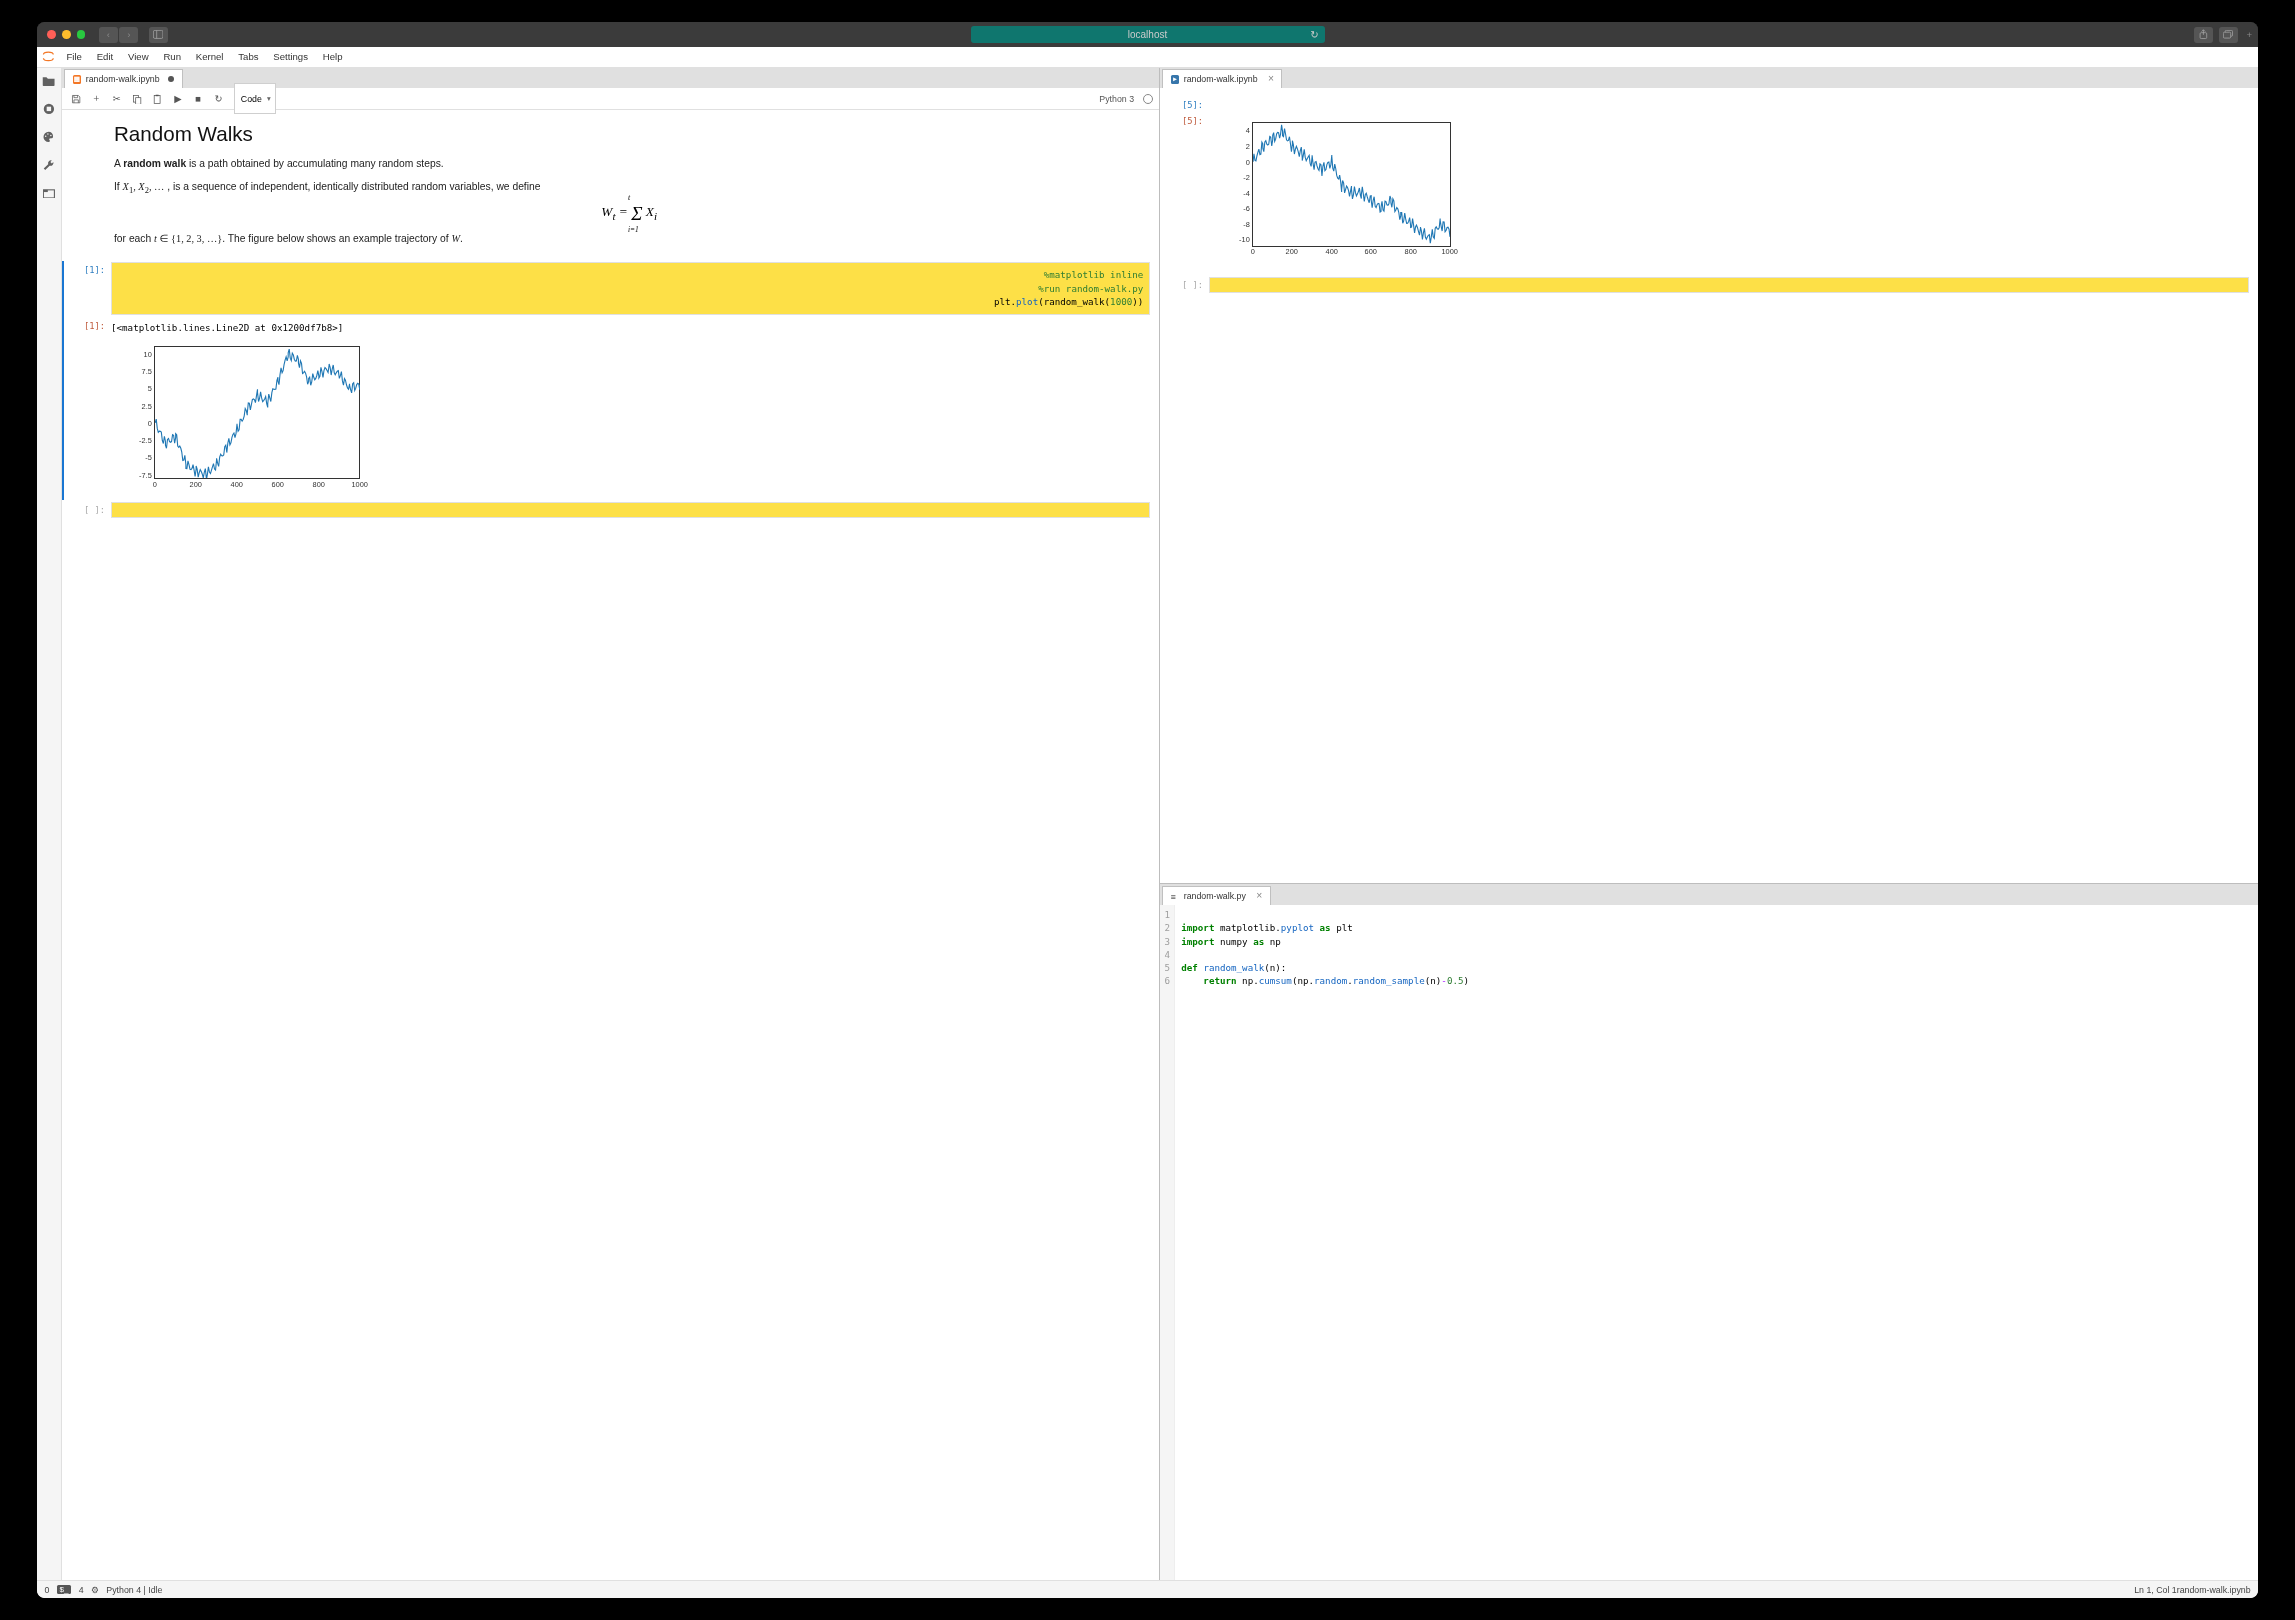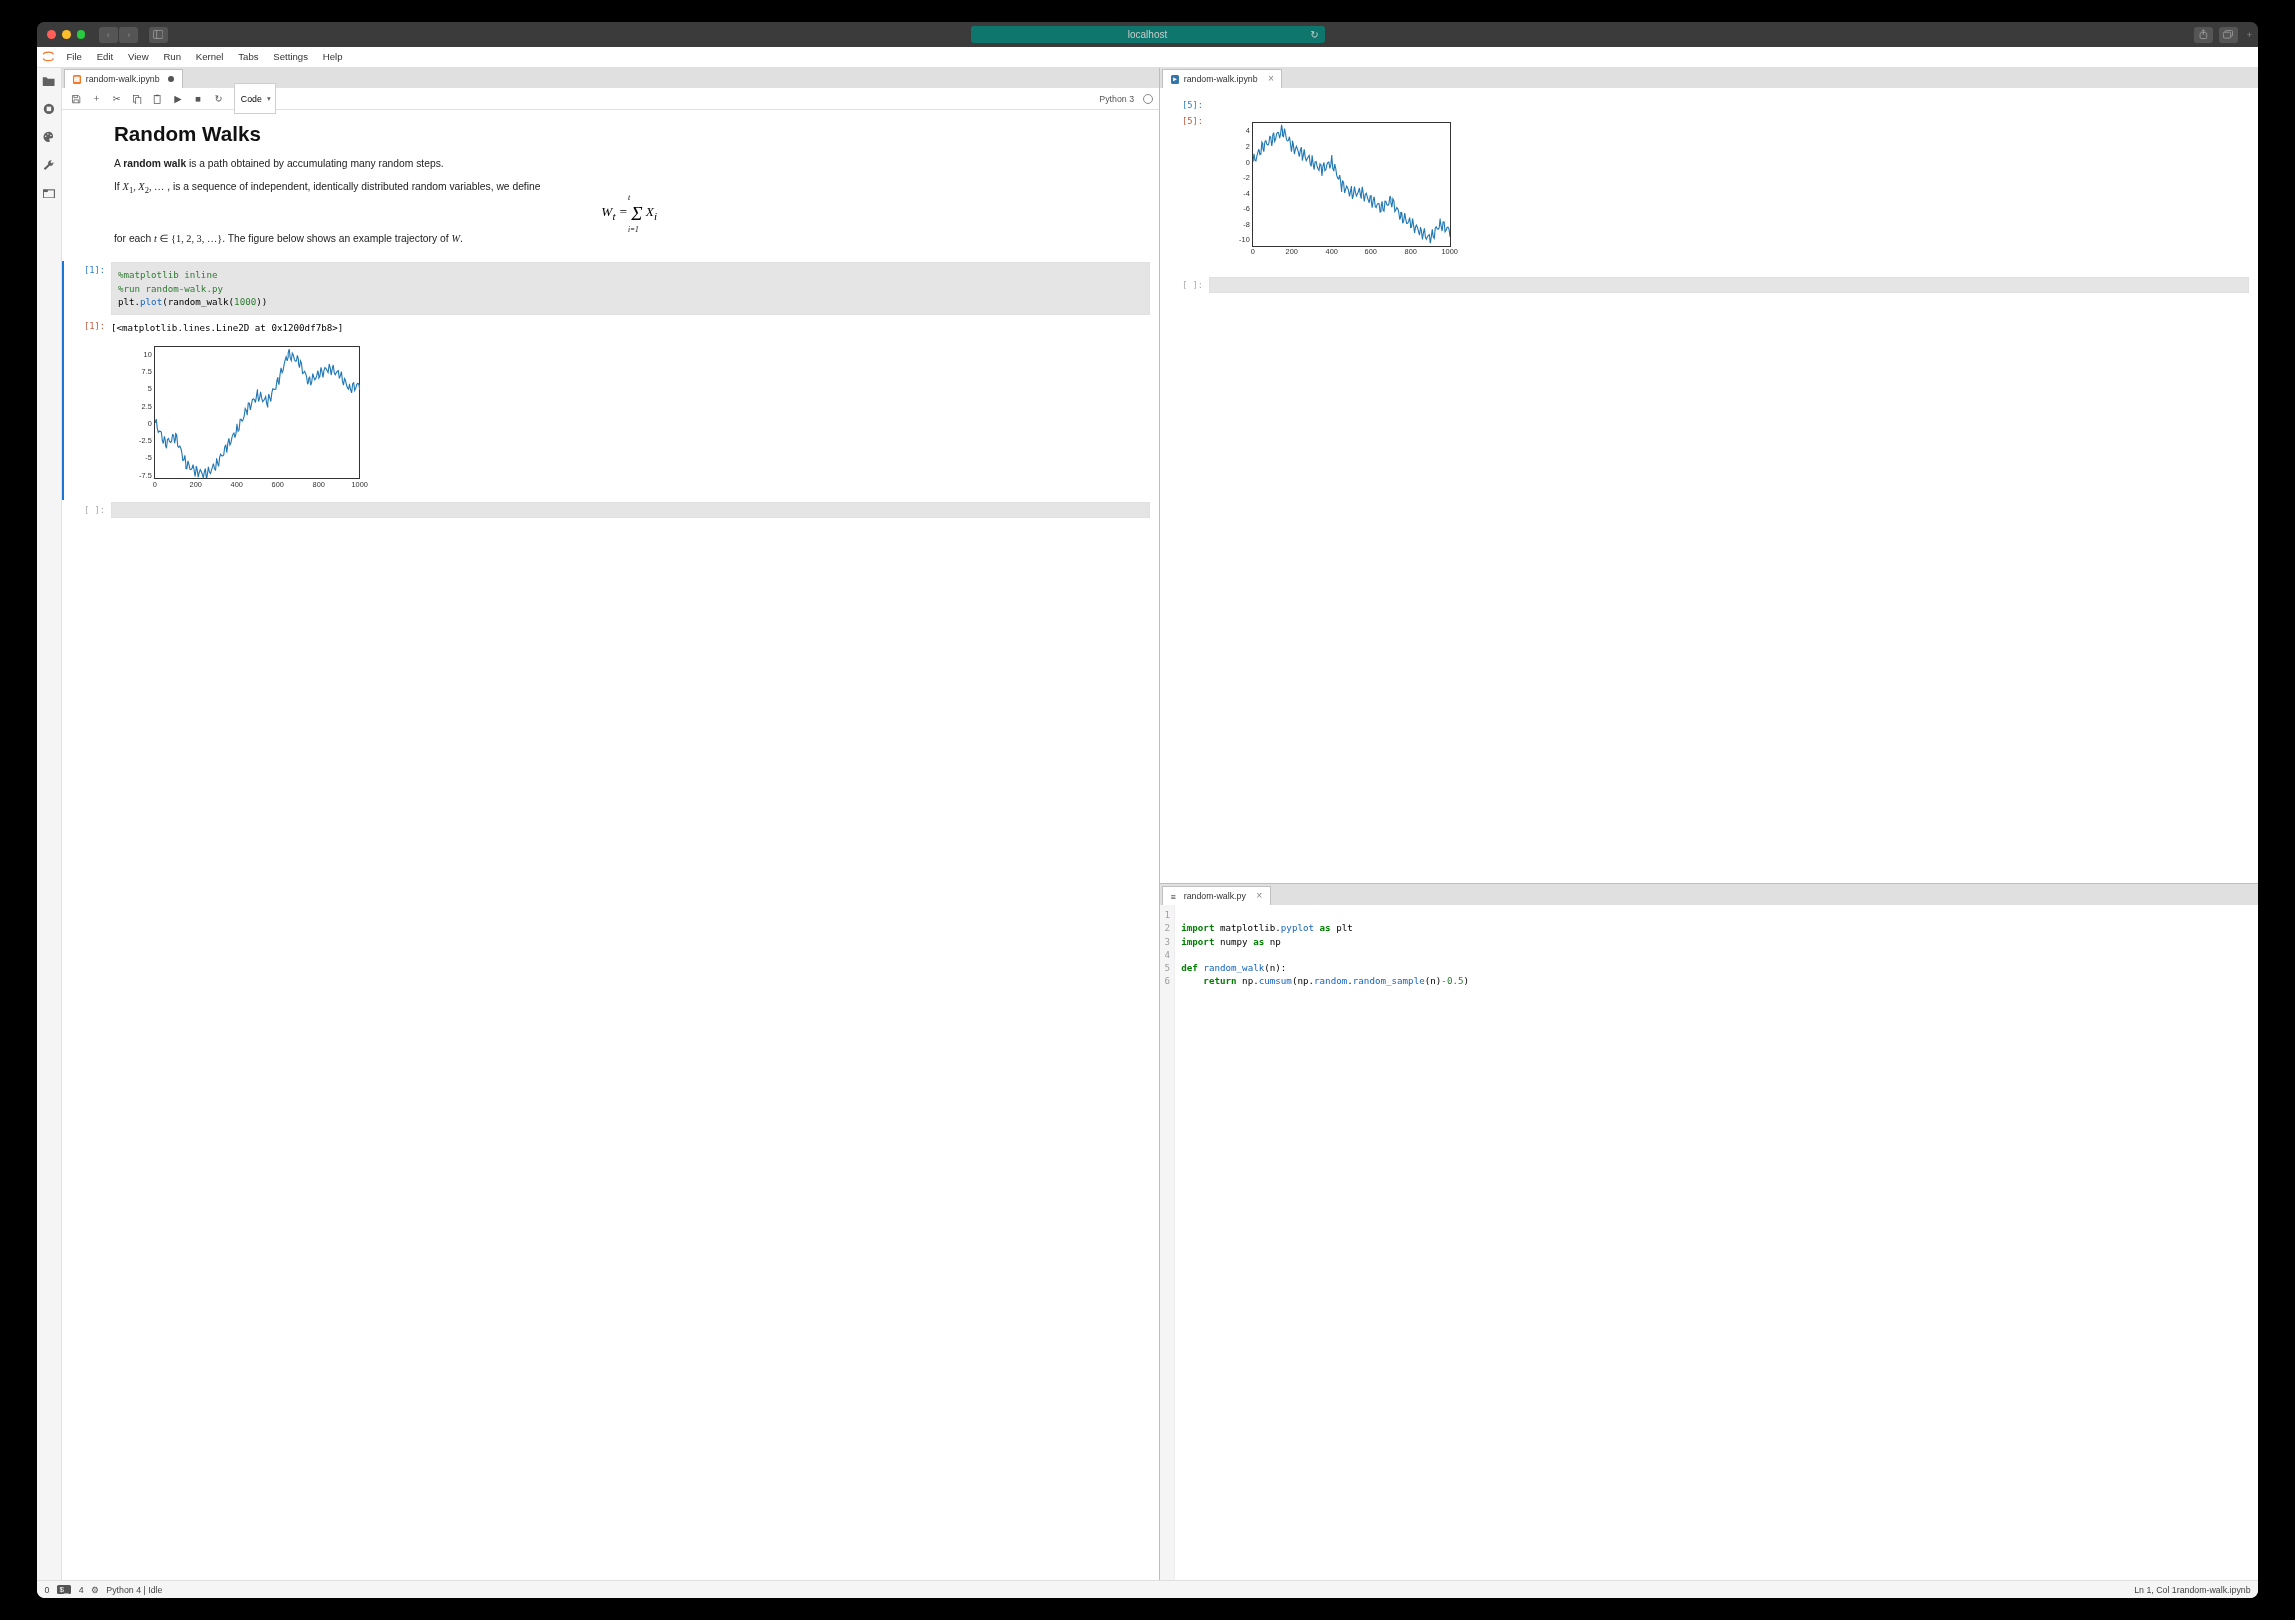--- a/index.html
+++ b/index.html
@@ -39,31 +39,31 @@
   .tab .close{ margin-left:5.9px;color:#888;font-size:10.3px;line-height:1;}
   .toolbar { height:22px; border-bottom:0.7px solid #e0e0e0; display:flex; align-items:center; padding:0 5.9px; gap:4.4px;}
   .tool { width:16px; height:16px; display:flex; align-items:center; justify-content:center; color:#555; border-radius:2.2px;}
   .tool-select { border:0.7px solid #cfcfcf; height:31px; padding:0 13.3px 0 5.9px; font-size:8.8px; background:#fff; position:relative; display:flex; align-items:center; margin-left:2.9px;}
   .tool-select::after{content:"▾"; position:absolute; right:4.4px; color:#666; font-size:7.4px;}
   .toolbar .spacer{flex:1;}
   .kernel-name{font-size:8.8px;color:#555;margin-right:4.4px;}
   .kernel-ind{width:10.3px;height:10.3px;border:1.1px solid #888;border-radius:50%;}
   .notebook { flex:1; overflow:auto; padding:0; }
   .md-cell { padding: 11.8px 14.7px 7.4px 52px;}
-  .md-cell h1{ font-size:20.6px; font-weight:700; margin-bottom:10.3px; color:#111;}
+  .md-cell h1{ font-size:20.6px; font-weight:400; margin-bottom:10.3px; color:#111;}
   .md-cell p{ font-size:10.3px; line-height:1.6; margin-bottom:5.9px; color:#222;}
   .eq { text-align:center; font-family: 'Times New Roman', serif; font-style:italic; font-size:13.3px; margin:5.9px 0;}
   .serif{font-family:'Times New Roman',serif;}
   .code-cell { display:flex; border-left:2.9px solid transparent; padding:1.5px 0;}
   .code-cell.active{ border-left-color:#1976d2;}
   .code-cell.active.output{ border-left-color:#1976d2;}
   .prompt { width:47px; text-align:right; padding:2.9px 5.9px 0 0; font-family: ui-monospace,Menlo,monospace; font-size:8.8px;}
   .prompt.in{ color:#307fc1;} .prompt.out{color:#bf5b3d;}
   .cell-body { flex:1; padding-right:8.8px;}
-  .code-body { background:#e5e5e5; border:0.7px solid #e0e0e0; padding:4.4px 5.9px; font-family:ui-monospace,Menlo,monospace; font-size:9.2px; line-height:1.5; white-space:pre;}
+  .code-body { background:#fde047; border:0.7px solid #e0e0e0; padding:4.4px 5.9px; font-family:ui-monospace,Menlo,monospace; font-size:9.2px; line-height:1.5; white-space:pre;text-align:right;}
   .code-body.empty{min-height:16px;}
   .out-body { padding:4.4px 0 4.4px 0; font-family:ui-monospace,Menlo,monospace; font-size:9.2px;}
   
   .c-magic{color:#2e7d32;} .c-num{color:#2e7d32;}
   .c-kw{color:#008000;font-weight:bold;} .c-mod{color:#1565c0;} .c-def{color:#1565c0;} .c-op{color:#aa22ff;}
   
   .chart-box{ border:0.7px solid #333; position:relative; background:#fff; margin:2.9px 0 2.9px 17.7px;}
   .chart-axes{position:absolute;inset:0;}
   .ytick{position:absolute; right:100%; margin-right:2.9px; font-size:7.4px; color:#333; transform:translateY(-50%); font-family:sans-serif;}
   .xtick{position:absolute; top:100%; margin-top:1.5px; font-size:7.4px; color:#333; transform:translateX(-50%); font-family:sans-serif;}

